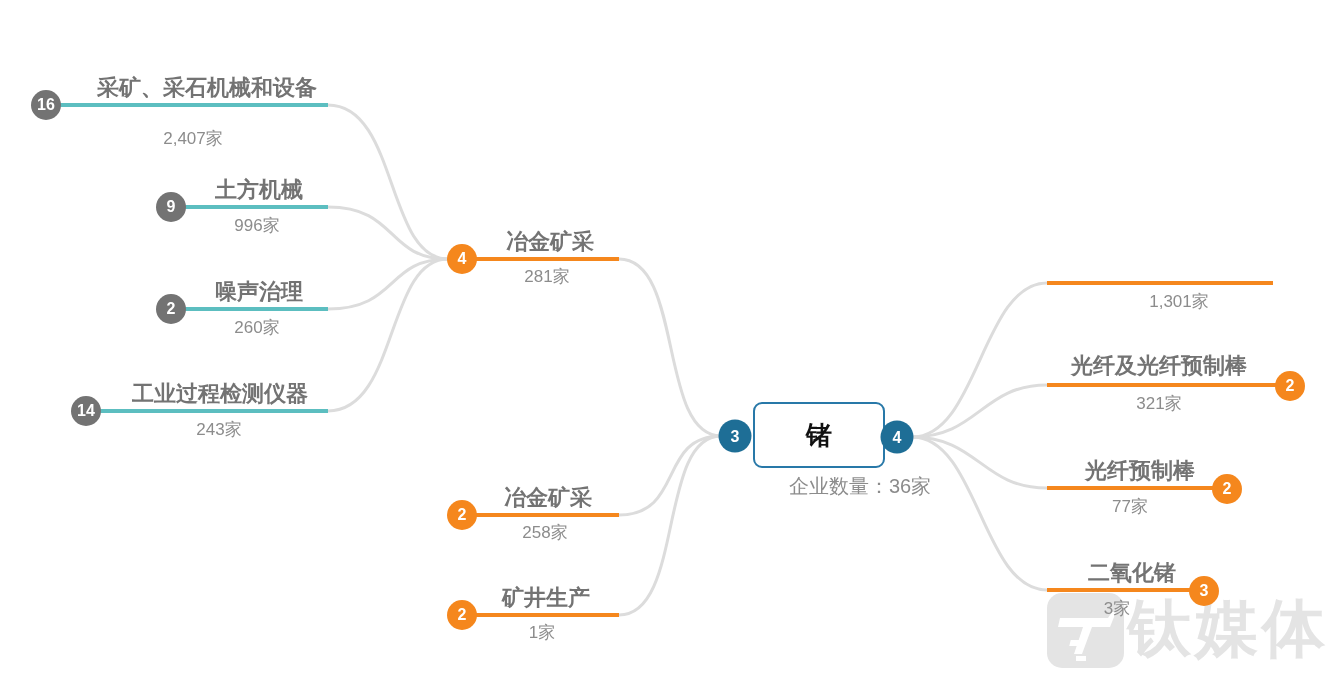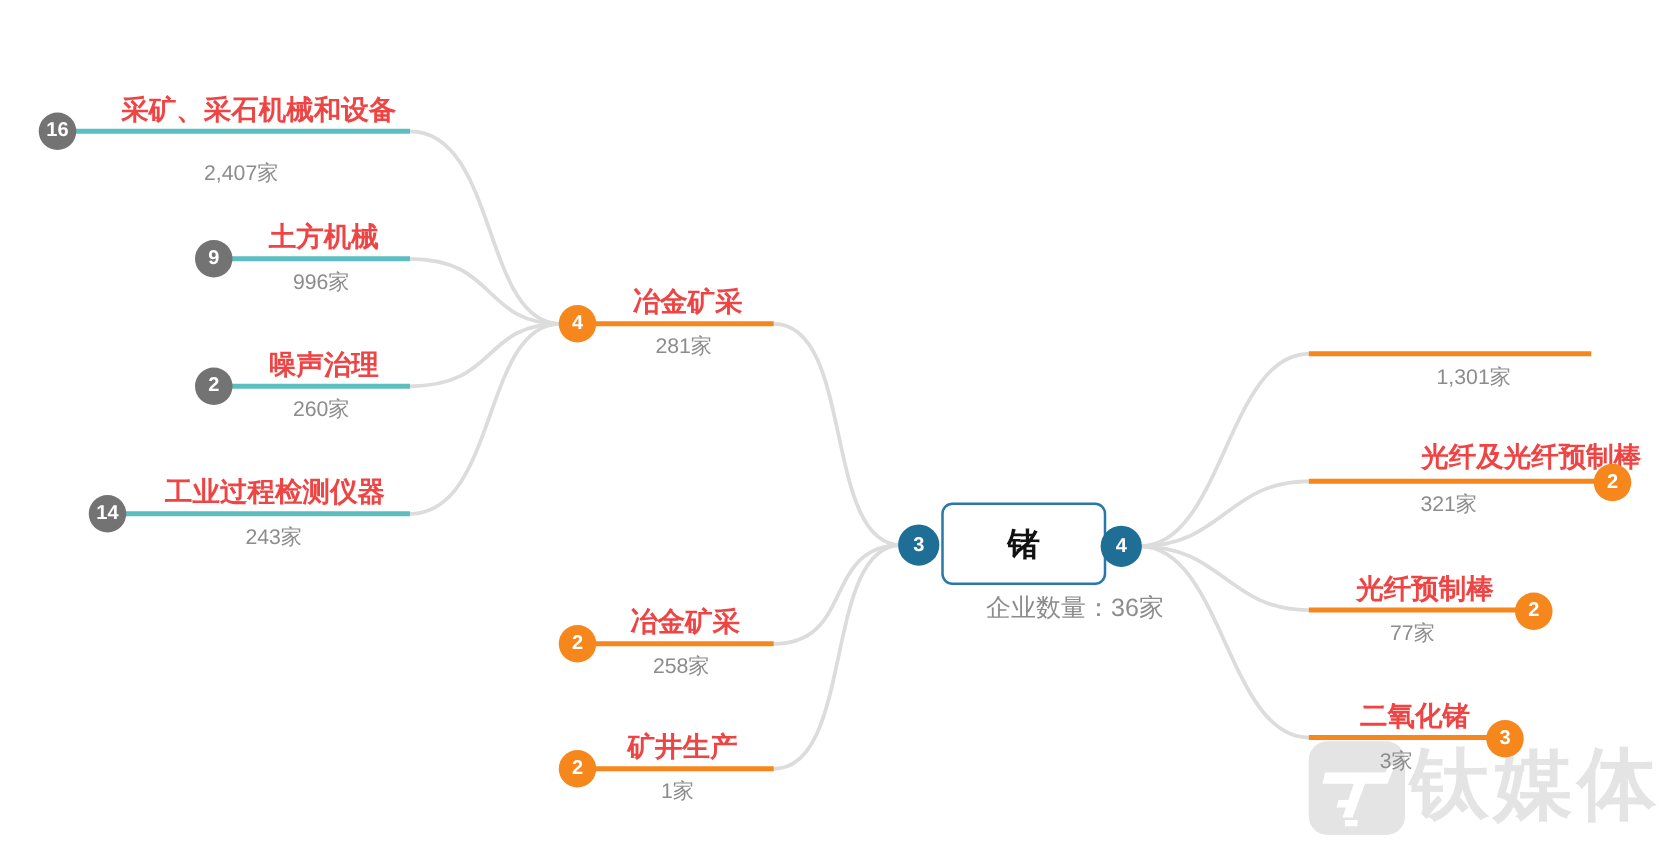--- a/index.html
+++ b/index.html
@@ -4,21 +4,21 @@
 <style>
   html,body{margin:0;padding:0;background:#ffffff;}
   .canvas{
     position:relative;width:1333px;height:686px;overflow:hidden;
     font-family:"Liberation Sans","DejaVu Sans",sans-serif;background:#ffffff;
   }
   .links{position:absolute;left:0;top:0;z-index:1;}
   .wm{position:absolute;z-index:0;}
   .node-title{
     position:absolute;transform:translateX(-50%);z-index:2;
-    font-size:22px;font-weight:600;color:#ef4444;white-space:nowrap;line-height:26px;
+    font-size:22px;font-weight:600;color:#737373;white-space:nowrap;line-height:26px;
   }
   .node-count{
     position:absolute;transform:translateX(-50%);z-index:2;
     font-size:17px;font-weight:400;color:#8c8c8c;white-space:nowrap;line-height:20px;
   }
   .badge{
     position:absolute;transform:translate(-50%,-50%);z-index:3;
     width:30px;height:30px;border-radius:50%;
     display:flex;align-items:center;justify-content:center;
     color:#ffffff;font-size:16px;font-weight:700;line-height:1;
@@ -111,21 +111,21 @@
   <div class="node-count" style="left:542px;top:623px;">1家</div>
   <div class="badge orange" style="left:462px;top:615px;">2</div>
 
   <div class="badge blue" style="left:735px;top:436px;">3</div>
   <div class="root-box">锗</div>
   <div class="badge blue" style="left:897px;top:437px;">4</div>
   <div class="root-sub">企业数量：36家</div>
 
   <div class="node-count" style="left:1179px;top:292px;">1,301家</div>
 
-  <div class="node-title" style="left:1225px;top:353px;">光纤及光纤预制棒</div>
+  <div class="node-title" style="left:1159px;top:353px;">光纤及光纤预制棒</div>
   <div class="node-count" style="left:1159px;top:394px;">321家</div>
   <div class="badge orange" style="left:1290px;top:386px;">2</div>
 
   <div class="node-title" style="left:1140px;top:458px;">光纤预制棒</div>
   <div class="node-count" style="left:1130px;top:497px;">77家</div>
   <div class="badge orange" style="left:1227px;top:489px;">2</div>
 
   <div class="node-title" style="left:1132px;top:560px;">二氧化锗</div>
   <div class="node-count" style="left:1117px;top:599px;">3家</div>
   <div class="badge orange" style="left:1204px;top:591px;">3</div>

